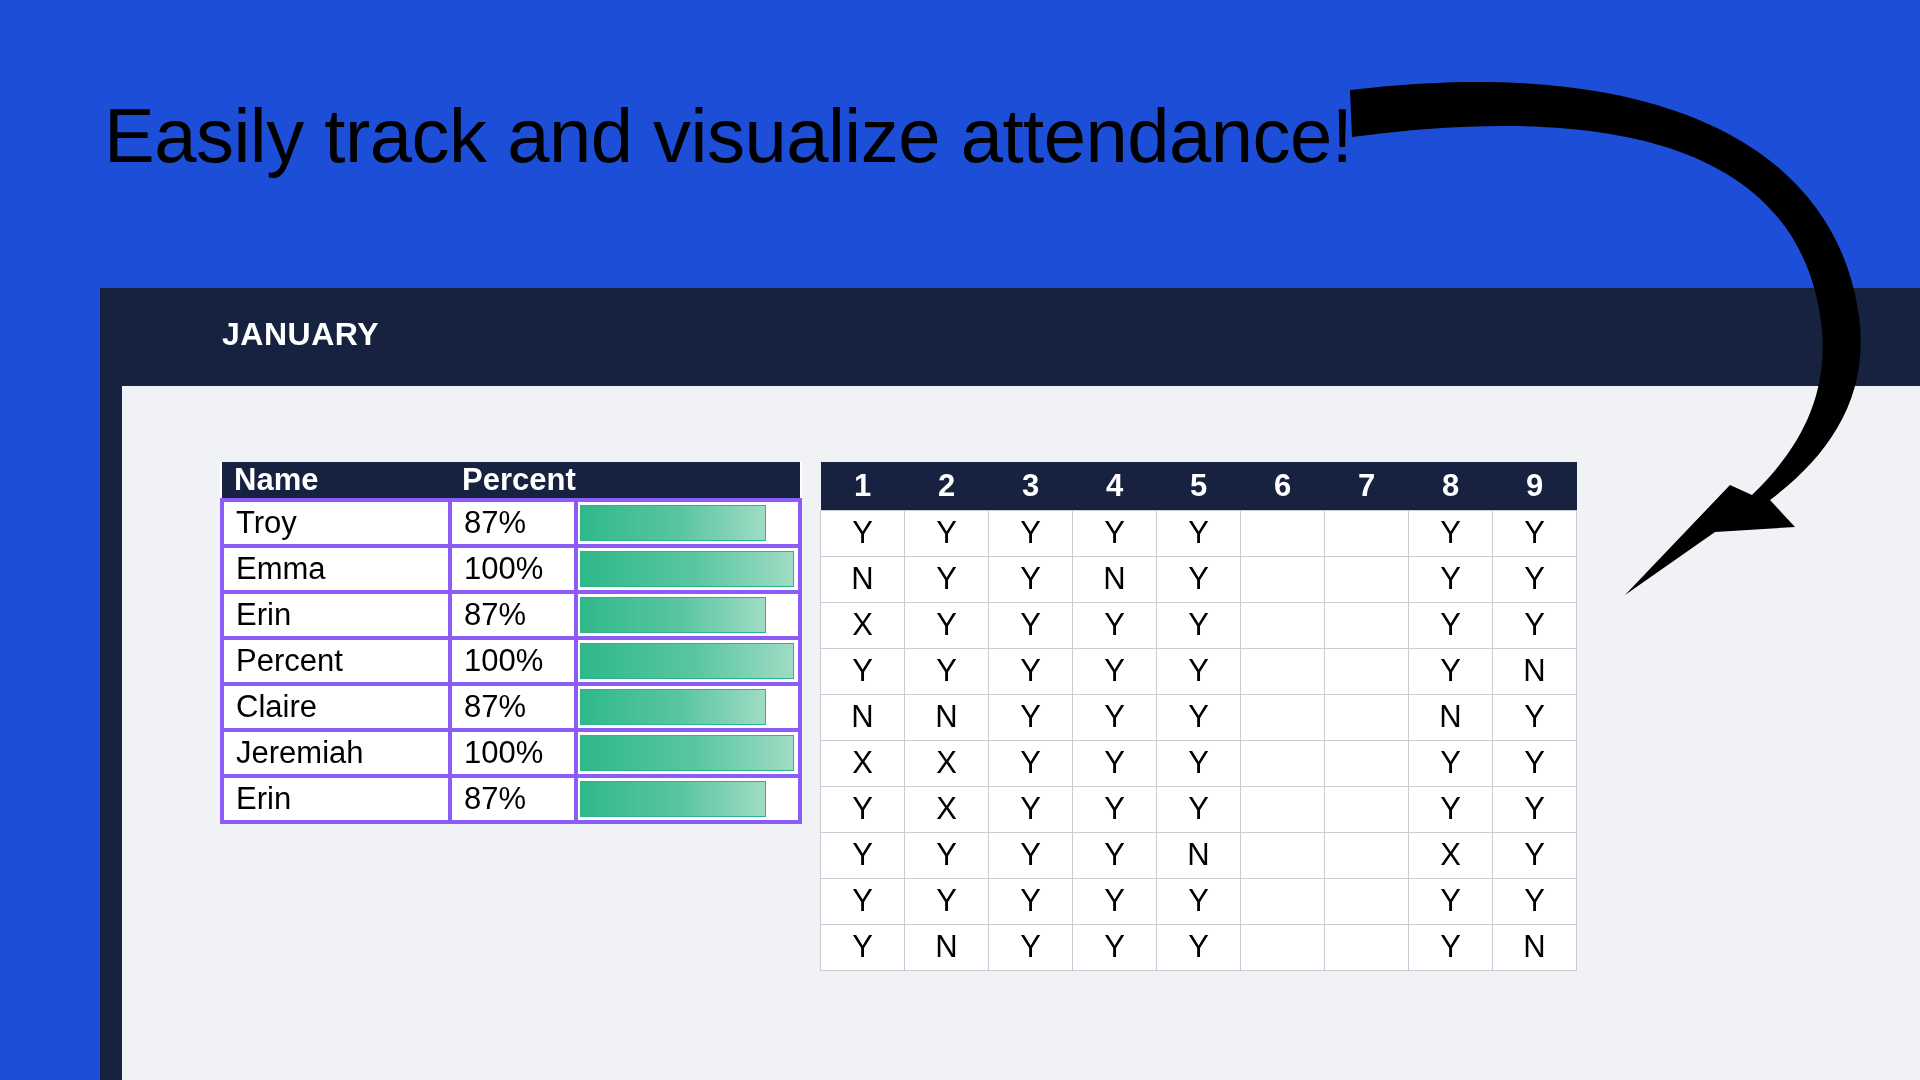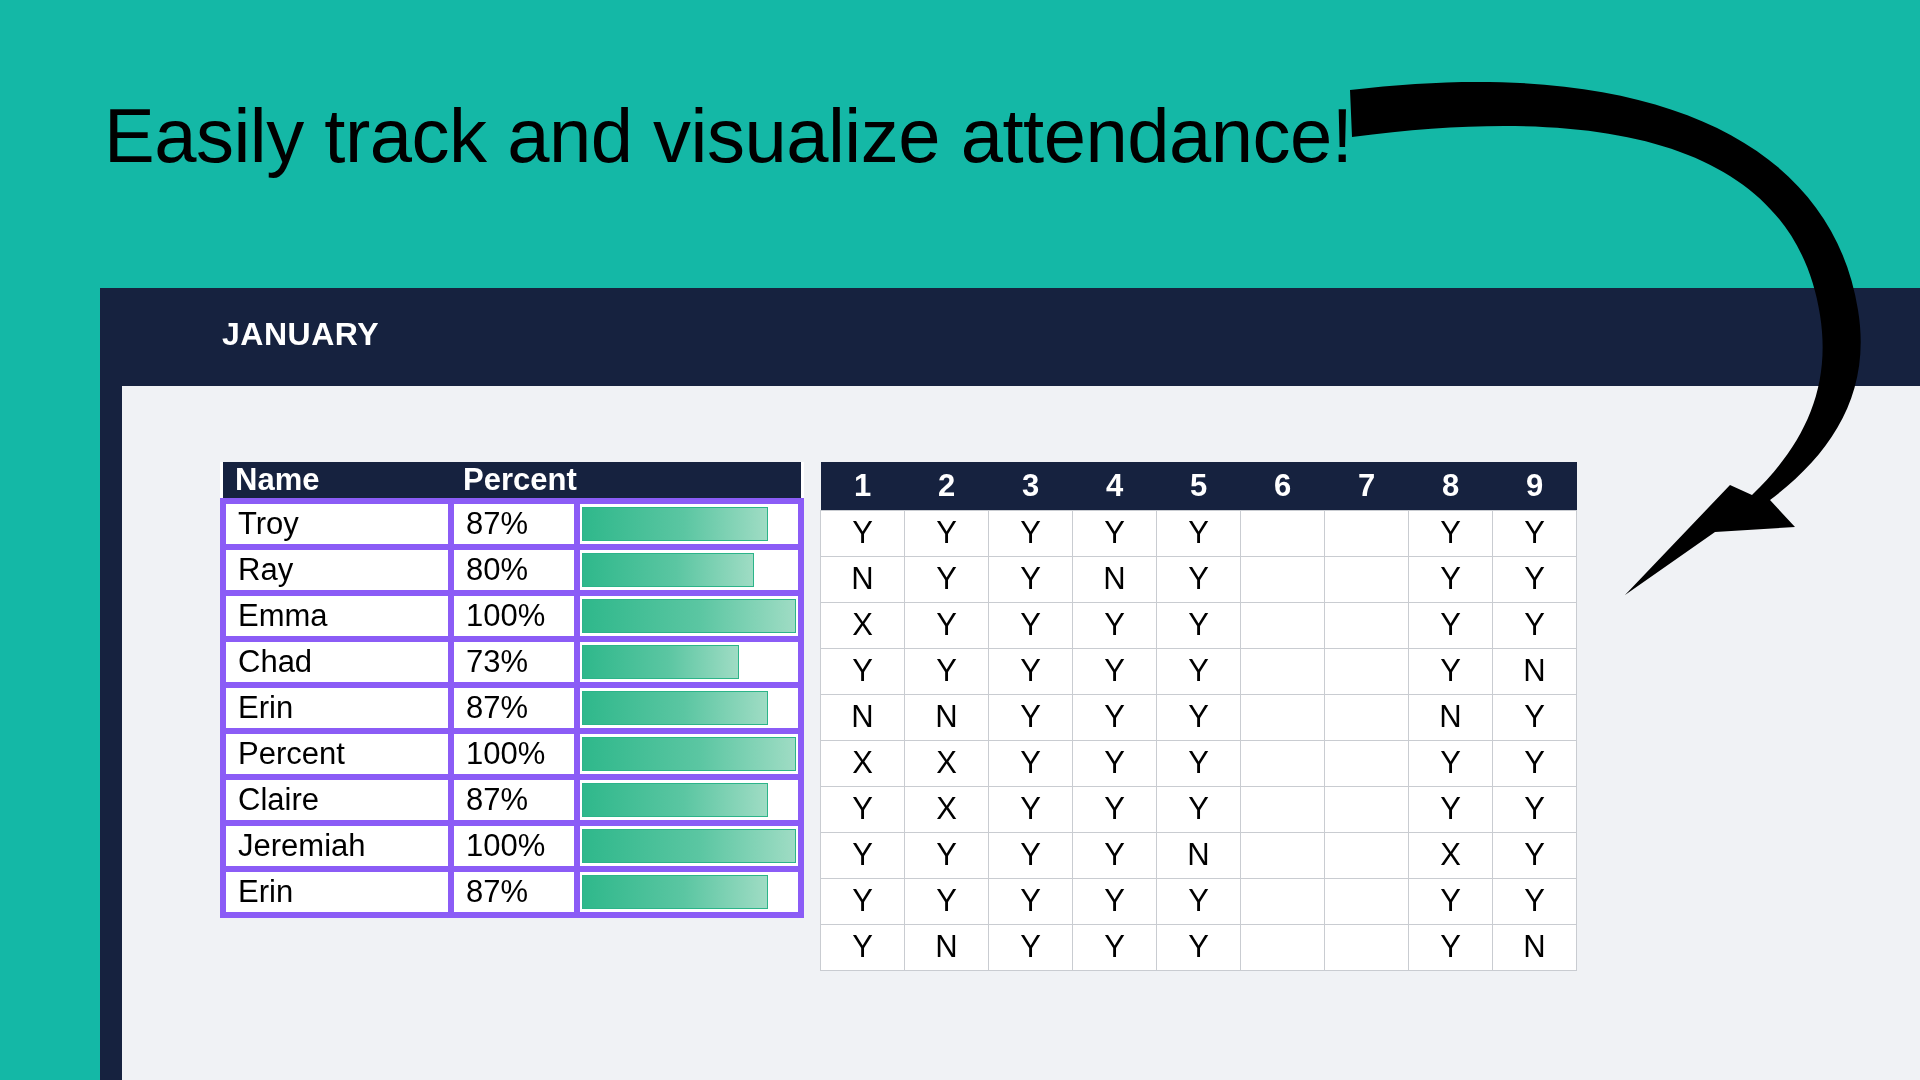--- a/index.html
+++ b/index.html
@@ -5,21 +5,21 @@
   html, body {
     margin: 0; padding: 0;
     width: 1920px; height: 1080px;
     overflow: hidden;
     background: #b0b2b4;
     font-family: "Liberation Sans", sans-serif;
   }
   #root {
     position: relative;
     width: 1920px; height: 1080px;
-    background: #14b8a6;
+    background: #1d4ed8;
   }
 
   
   .headline {
     position: absolute;
     left: 104px;
     top: 93px;
     font-size: 76px;
     line-height: 86px;
     color: #000000;
@@ -87,21 +87,21 @@
     color: #ffffff;
     font-weight: bold;
     text-align: left;
     border: none;
     height: 36px;
   }
   .col-name  { width: 228px; padding-left: 12px !important; }
   .col-pct   { width: 114px; padding-left: 12px !important; }
   .col-bar   { width: 224px; }
   .summary tbody td {
-    border: 6px solid #8b5cf6;
+    border: 4px solid #8b5cf6;
     background: #ffffff;
     padding-left: 12px;
   }
   .summary tbody td.bar-cell {
     padding: 0;
     position: relative;
     border-left: 1px solid #d4d7dc;
   }
   .bar {
     position: absolute;
@@ -183,38 +183,24 @@
         </thead>
         <tbody id="summary-body">
             <tr>
               <td class="col-name">Troy</td>
               <td class="col-pct">87%</td>
               <td class="col-bar bar-cell">
                 <div class="bar" style="width: 184px;"></div>
               </td>
             </tr>
             <tr>
-              <td class="col-name">Ray</td>
-              <td class="col-pct">80%</td>
-              <td class="col-bar bar-cell">
-                <div class="bar" style="width: 170px;"></div>
-              </td>
-            </tr>
-            <tr>
               <td class="col-name">Emma</td>
               <td class="col-pct">100%</td>
               <td class="col-bar bar-cell">
                 <div class="bar" style="width: 212px;"></div>
-              </td>
-            </tr>
-            <tr>
-              <td class="col-name">Chad</td>
-              <td class="col-pct">73%</td>
-              <td class="col-bar bar-cell">
-                <div class="bar" style="width: 155px;"></div>
               </td>
             </tr>
             <tr>
               <td class="col-name">Erin</td>
               <td class="col-pct">87%</td>
               <td class="col-bar bar-cell">
                 <div class="bar" style="width: 184px;"></div>
               </td>
             </tr>
             <tr>

